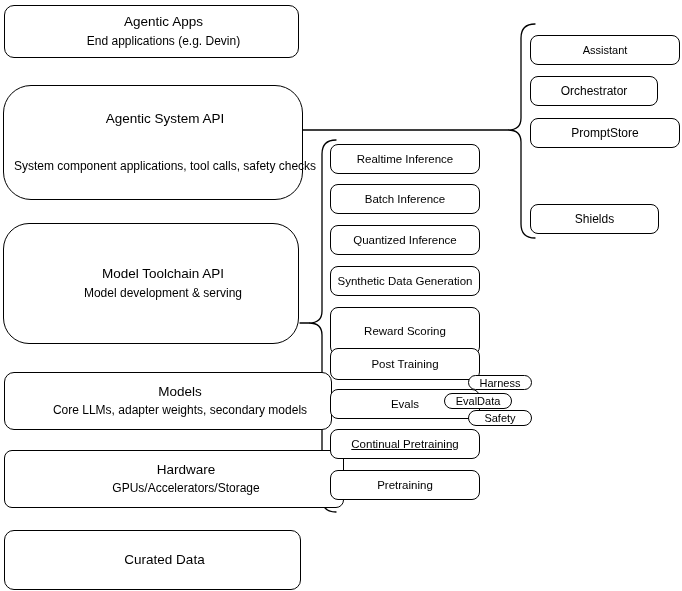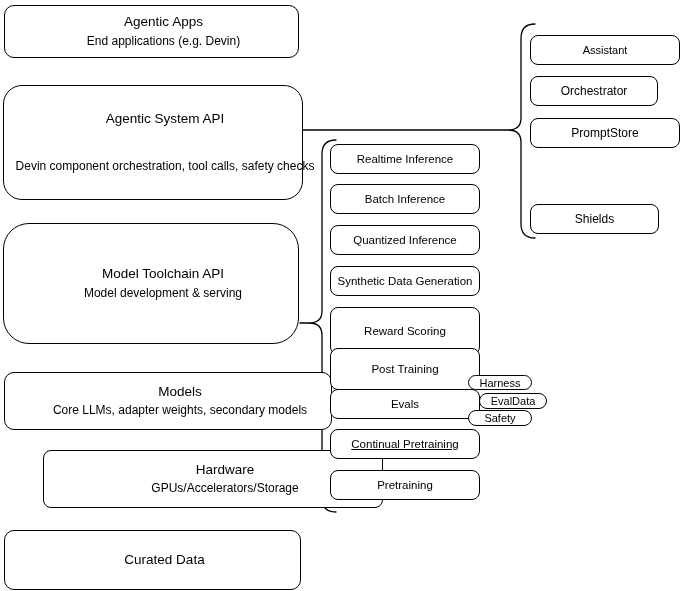--- a/index.html
+++ b/index.html
@@ -71,56 +71,56 @@
     <path d="M 336 140 Q 322 140 322 154 L 322 311 Q 322 323 309 323 Q 322 323 322 335 L 322 498 Q 322 512 336 512"></path>
     <path d="M 303 130 L 508 130"></path>
     <path d="M 535 24 Q 521 24 521 38 L 521 118 Q 521 130 508 130 Q 521 130 521 142 L 521 224 Q 521 238 535 238"></path>
   </svg>
 
   <div class="bigbox" style="left:4px; top:5px; width:295px; height:53px; border-radius:10px;">
     <div class="title">Agentic Apps</div>
     <div class="subtitle">End applications (e.g. Devin)</div>
   </div>
 
-  <div class="bigbox" style="left:3px; top:85px; width:300px; height:115px; border-radius:19px;gap:28px;">
+  <div class="bigbox" style="left:3px; top:85px; width:300px; height:115px; border-radius:28px;gap:28px;">
     <div class="title">Agentic System API</div>
-    <div class="subtitle">Devin component orchestration, tool calls, safety checks</div>
+    <div class="subtitle">System component applications, tool calls, safety checks</div>
   </div>
 
   <div class="bigbox" style="left:3px; top:223px; width:296px; height:121px; border-radius:26px;">
     <div class="title">Model Toolchain API</div>
     <div class="subtitle">Model development &amp; serving</div>
   </div>
 
   <div class="bigbox" style="left:4px; top:372px; width:328px; height:58px; border-radius:10px;">
     <div class="title">Models</div>
     <div class="subtitle">Core LLMs, adapter weights, secondary models</div>
   </div>
 
-  <div class="bigbox" style="left:4px; top:450px; width:340px; height:58px; border-radius:8px;margin-left:39px;">
+  <div class="bigbox" style="left:4px; top:450px; width:340px; height:58px; border-radius:8px;">
     <div class="title">Hardware</div>
     <div class="subtitle">GPUs/Accelerators/Storage</div>
   </div>
 
   <div class="bigbox" style="left:4px; top:530px; width:297px; height:60px; border-radius:10px;">
     <div class="title">Curated Data</div>
   </div>
 
   <div class="node" style="left:330px; top:144px; width:150px; height:30px;">Realtime Inference</div>
   <div class="node" style="left:330px; top:184px; width:150px; height:30px;">Batch Inference</div>
   <div class="node" style="left:330px; top:225px; width:150px; height:30px;">Quantized Inference</div>
   <div class="node" style="left:330px; top:266px; width:150px; height:30px;">Synthetic Data Generation</div>
   <div class="node" style="left:330px; top:307px; width:150px; height:48px;">Reward Scoring</div>
-  <div class="node" style="left:330px; top:348px; width:150px; height:42px;">Post Training</div>
+  <div class="node" style="left:330px; top:348px; width:150px; height:32px;">Post Training</div>
   <div class="node" style="left:330px; top:389px; width:150px; height:30px;">Evals</div>
   <div class="node" style="left:330px; top:429px; width:150px; height:30px;text-decoration:underline;">Continual Pretraining</div>
   <div class="node" style="left:330px; top:470px; width:150px; height:30px;">Pretraining</div>
 
   <div class="pill" style="left:468px; top:375px; width:64px; height:15px;">Harness</div>
-  <div class="pill" style="left:479px; top:393px; width:68px; height:16px;">EvalData</div>
+  <div class="pill" style="left:444px; top:393px; width:68px; height:16px;">EvalData</div>
   <div class="pill" style="left:468px; top:410px; width:64px; height:16px;">Safety</div>
 
   <div class="node" style="left:530px; top:35px; width:150px; height:30px; font-size:11px;">Assistant</div>
   <div class="node" style="left:530px; top:76px; width:128px; height:30px; font-size:12px;">Orchestrator</div>
   <div class="node" style="left:530px; top:118px; width:150px; height:30px; font-size:12px;">PromptStore</div>
   <div class="node" style="left:530px; top:204px; width:129px; height:30px; font-size:12px;">Shields</div>
 
 </div>
 
 </body></html>

